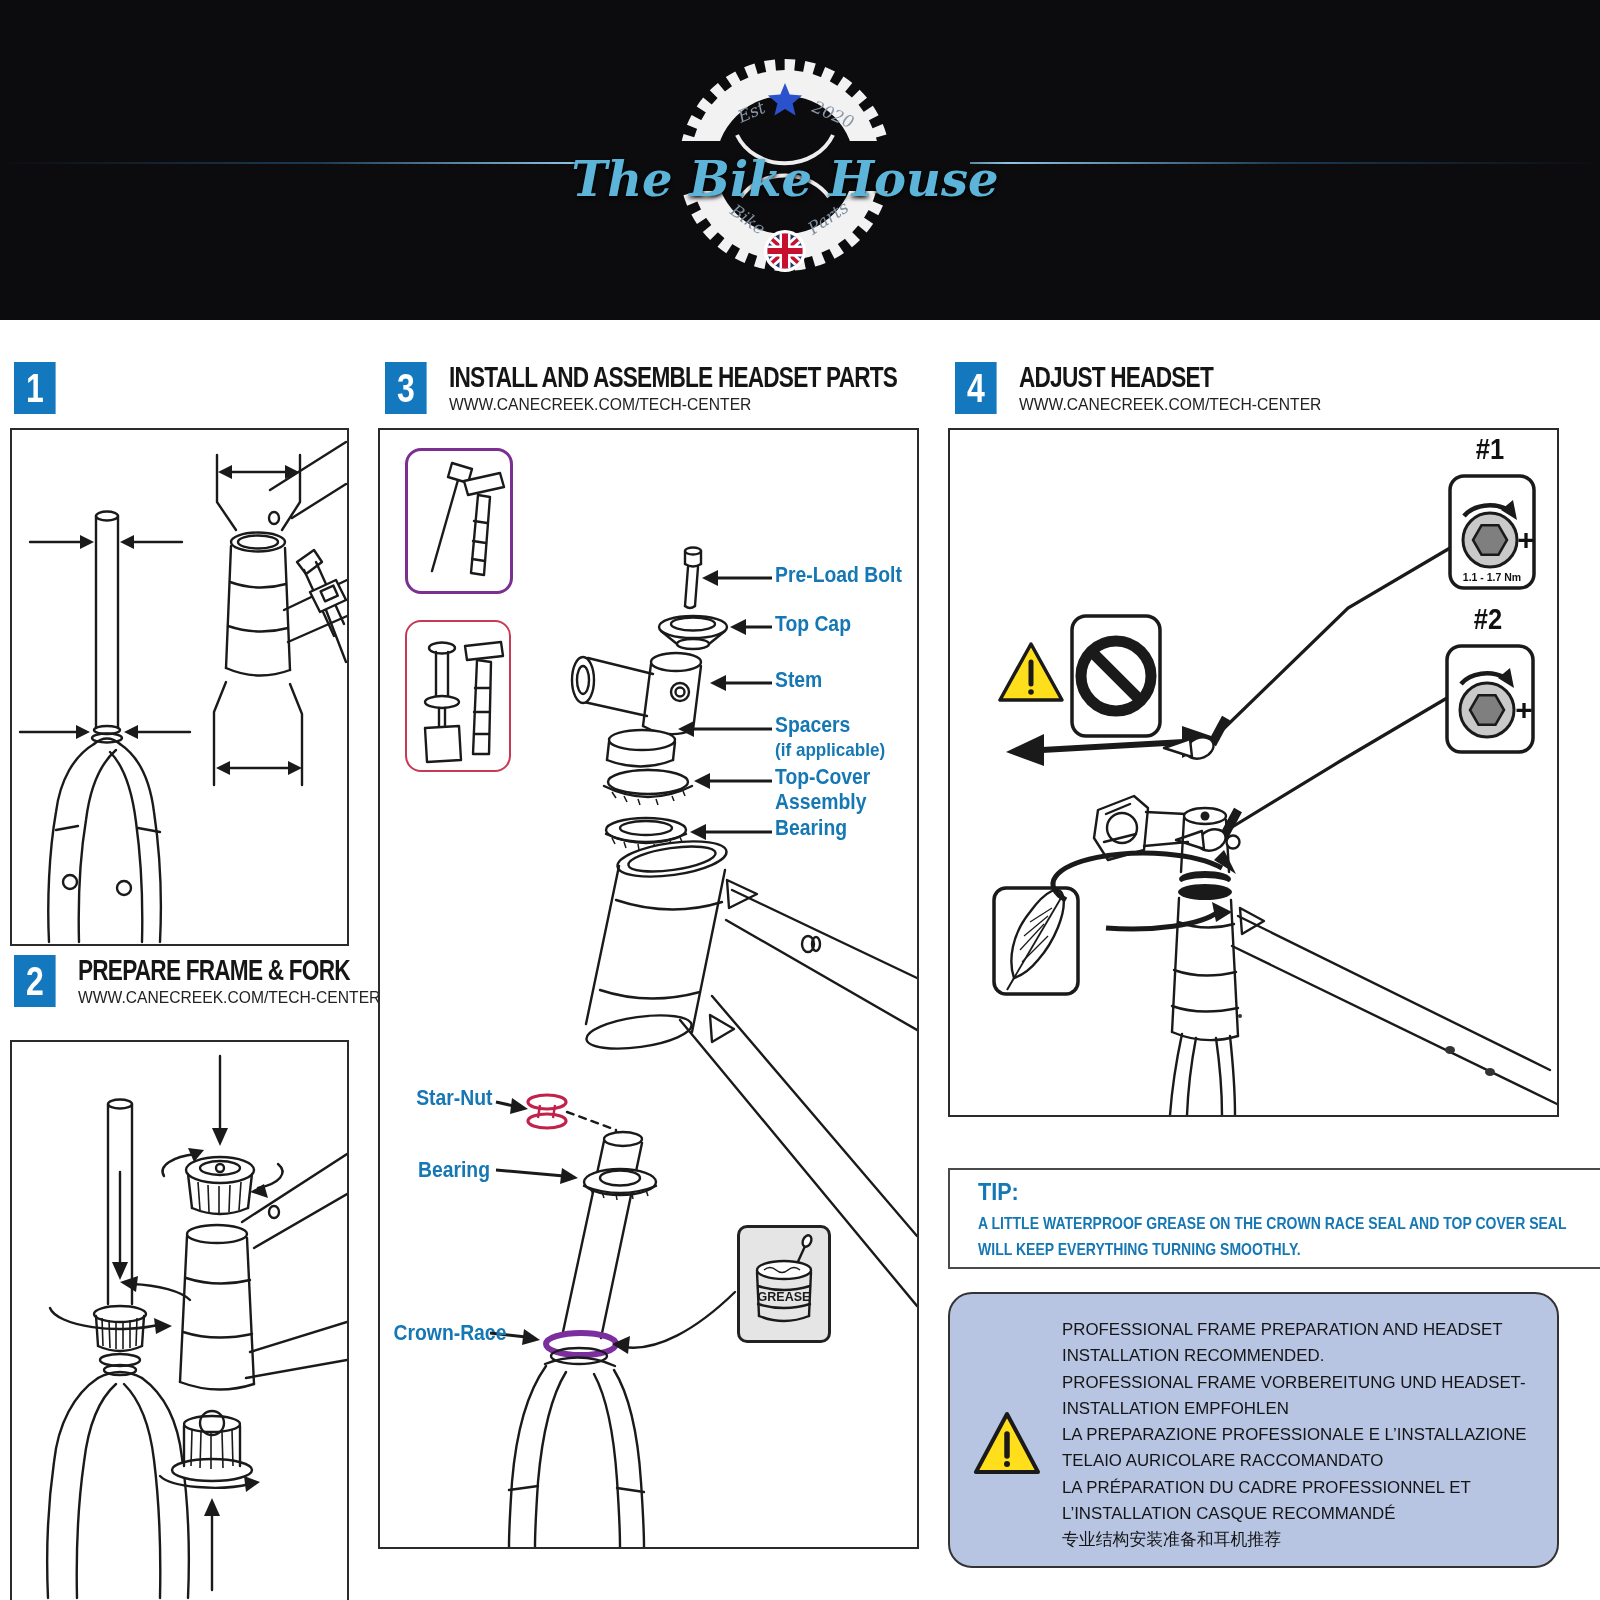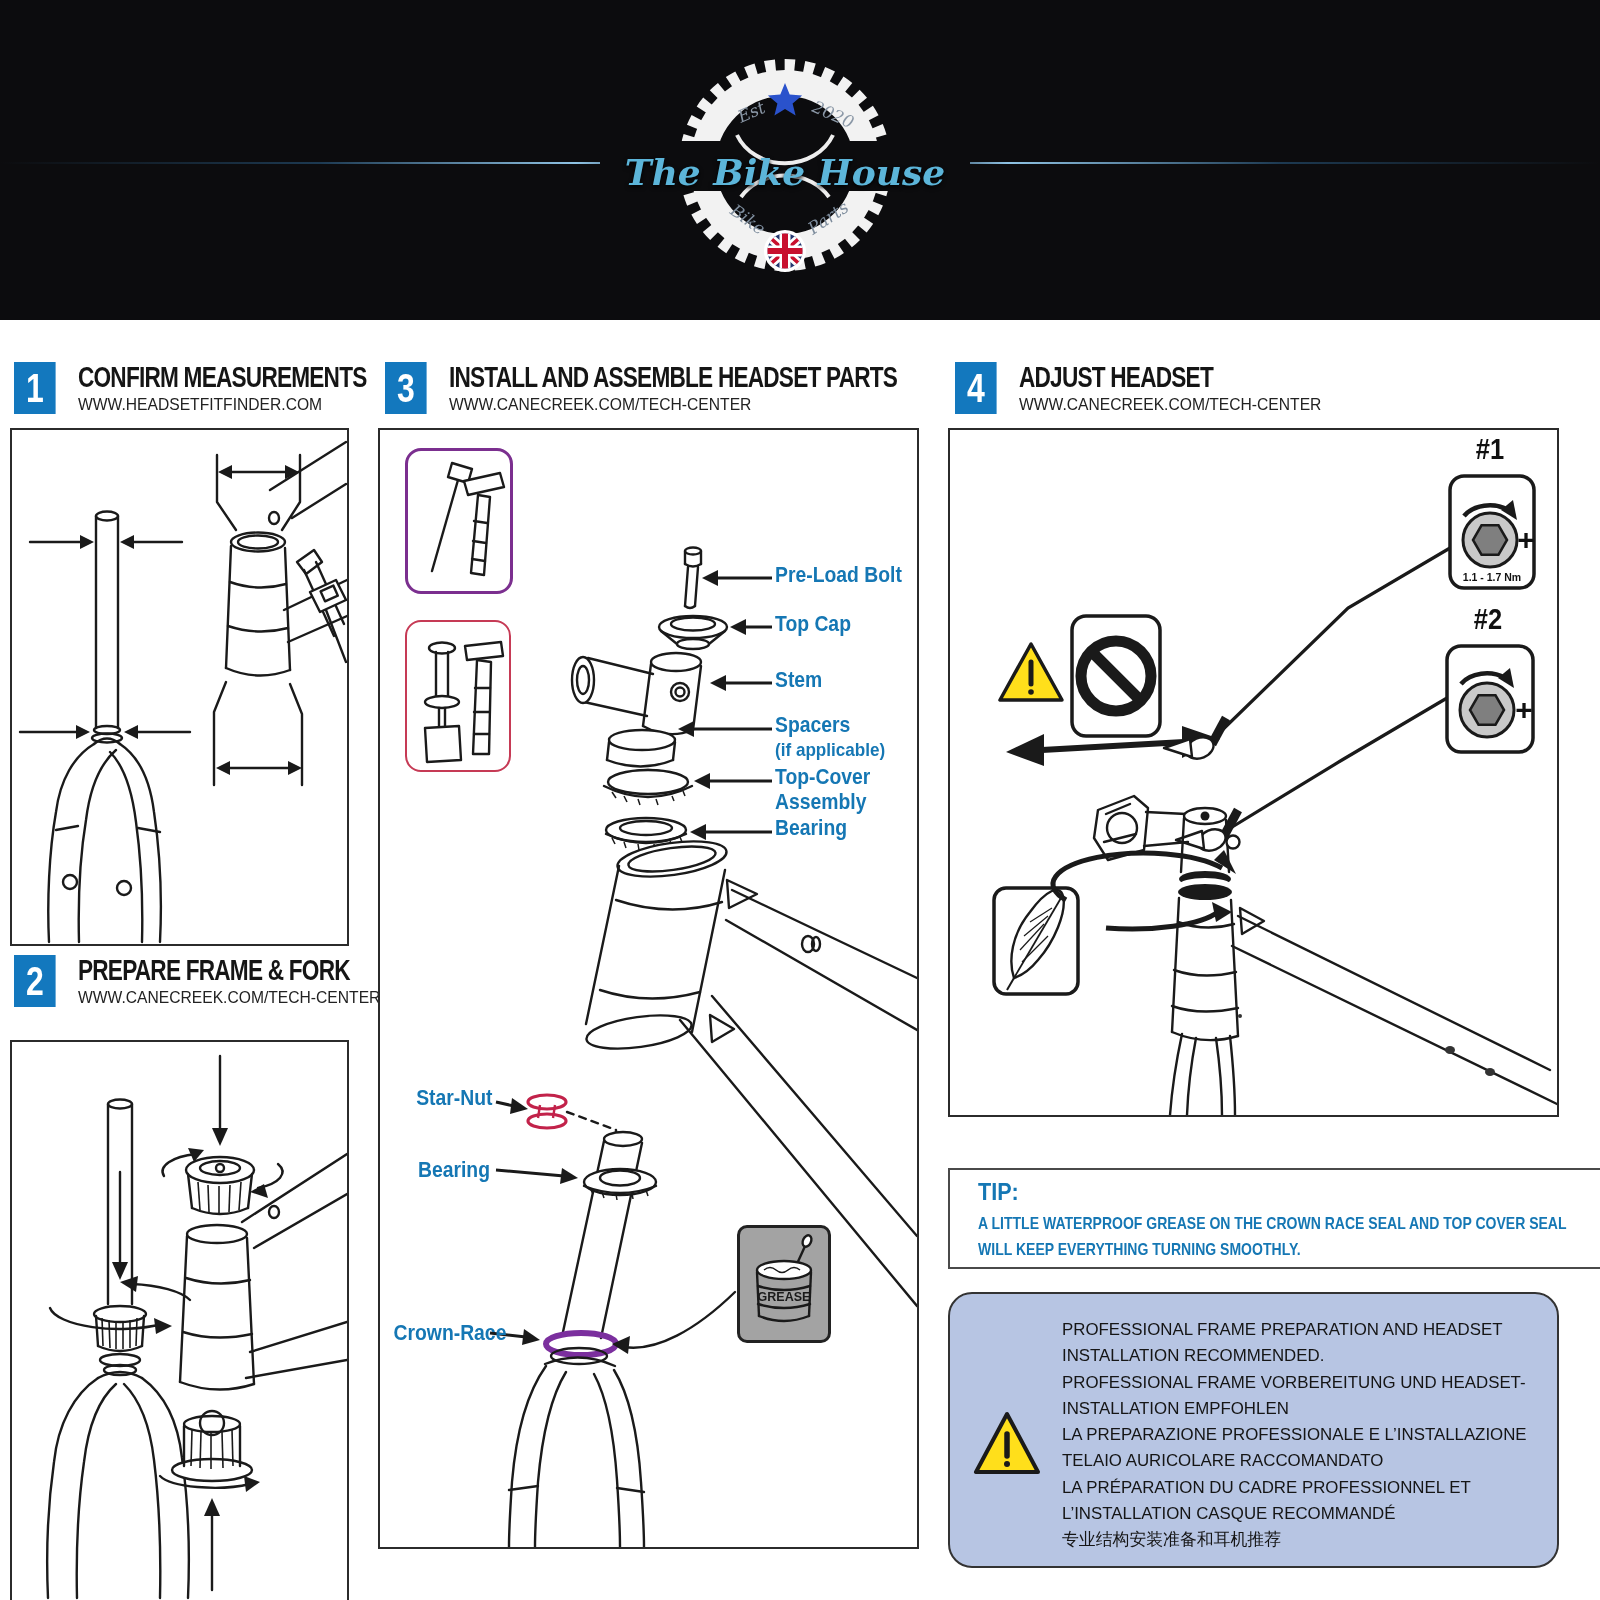--- a/index.html
+++ b/index.html
@@ -5,21 +5,21 @@
   html,body{margin:0;padding:0;}
   .page{position:relative;width:1600px;height:1600px;background:#fff;overflow:hidden;
         font-family:"Liberation Sans",sans-serif;color:#1a1a1a;}
   
   .hdr{position:absolute;left:0;top:0;width:1600px;height:320px;background:#0c0c0e;}
   .hdr-line{position:absolute;left:0;top:162px;width:1600px;height:2px;
     background:linear-gradient(90deg,#0c0c0e 0%,#1d3a52 20%,#8fc3e4 36%,#17293a 43%,
                #0c0c0e 47%,#0c0c0e 53%,#17293a 57%,#8fc3e4 63%,#1d3a52 80%,#0c0c0e 100%);}
   .logo{position:absolute;left:600px;top:35px;width:370px;height:265px;}
   .logo-title{position:absolute;left:-115px;top:116px;width:600px;text-align:center;
-    font-family:"DejaVu Serif",serif;font-style:italic;font-weight:700;font-size:36px;
+    font-family:"DejaVu Serif",serif;font-style:italic;font-weight:700;font-size:48px;
     color:#5cb5d9;white-space:nowrap;text-shadow:0 2px 4px #000;}
   
   .sec{position:absolute;display:flex;gap:12px;align-items:flex-start;}
   .sec-num{width:52px;height:52px;background:#1378be;color:#fff;display:flex;
     align-items:center;justify-content:center;font-size:40px;font-weight:700;
     transform:scaleX(.8);transform-origin:0 0;}
   .sec-title{font-size:29px;font-weight:700;letter-spacing:-1px;color:#151515;
     transform:scaleX(.78);transform-origin:0 0;white-space:nowrap;line-height:31px;}
   .sec-url{font-size:17px;color:#222;transform:scaleX(.92);transform-origin:0 0;
     white-space:nowrap;line-height:24px;}
@@ -38,21 +38,21 @@
   
   .tipbox{position:absolute;border:2px solid #4a4a4a;background:#fff;padding-left:46px;}
   .tip-head{position:absolute;left:28px;top:8px;font-size:24px;font-weight:700;
     color:#1577b4;transform:scaleX(.9);transform-origin:0 0;}
   .tip-line{position:absolute;left:28px;font-size:16.5px;font-weight:700;color:#1577b4;
     transform:scaleX(.85);transform-origin:0 0;white-space:nowrap;}
   .bluebox{position:absolute;background:#b7c5e3;border:2px solid #333;border-radius:24px;}
   .bb-line{font-size:17.2px;color:#151515;line-height:26.3px;transform:scaleX(.98);
     transform-origin:0 0;white-space:nowrap;}
   .bb-text{position:absolute;left:112px;top:22px;}
-  .greasebox{position:absolute;border:3px solid #222;border-radius:10px;background:#a3a3a3;}
+  .greasebox{position:absolute;border:3px solid #222;border-radius:10px;background:#e5e5e5;}
   svg{display:block;}
   .ln{stroke:#1a1a1a;stroke-width:2.4;fill:none;stroke-linecap:round;stroke-linejoin:round;}
   .fw{stroke:#1a1a1a;stroke-width:2.4;fill:#fff;stroke-linejoin:round;}
   .ah{fill:#1a1a1a;stroke:none;}
 </style>
 </head>
 <body>
 
 <div class="page">
 
@@ -91,24 +91,20 @@
             </g>
           </g>
         </g>
       </svg>
       <div class="logo-title">The Bike House</div>
     </div>
   </div>
 
   <div class="sec" style="left:14px;top:362px;">
     <div class="sec-num">1</div>
-    <div>
-      <div class="sec-title">CONFIRM MEASUREMENTS</div>
-      <div class="sec-url">WWW.HEADSETFITFINDER.COM</div>
-    </div>
   </div>
   <div class="sec" style="left:385px;top:362px;">
     <div class="sec-num">3</div>
     <div>
       <div class="sec-title">INSTALL AND ASSEMBLE HEADSET PARTS</div>
       <div class="sec-url">WWW.CANECREEK.COM/TECH-CENTER</div>
     </div>
   </div>
   <div class="sec" style="left:955px;top:362px;">
     <div class="sec-num">4</div>

